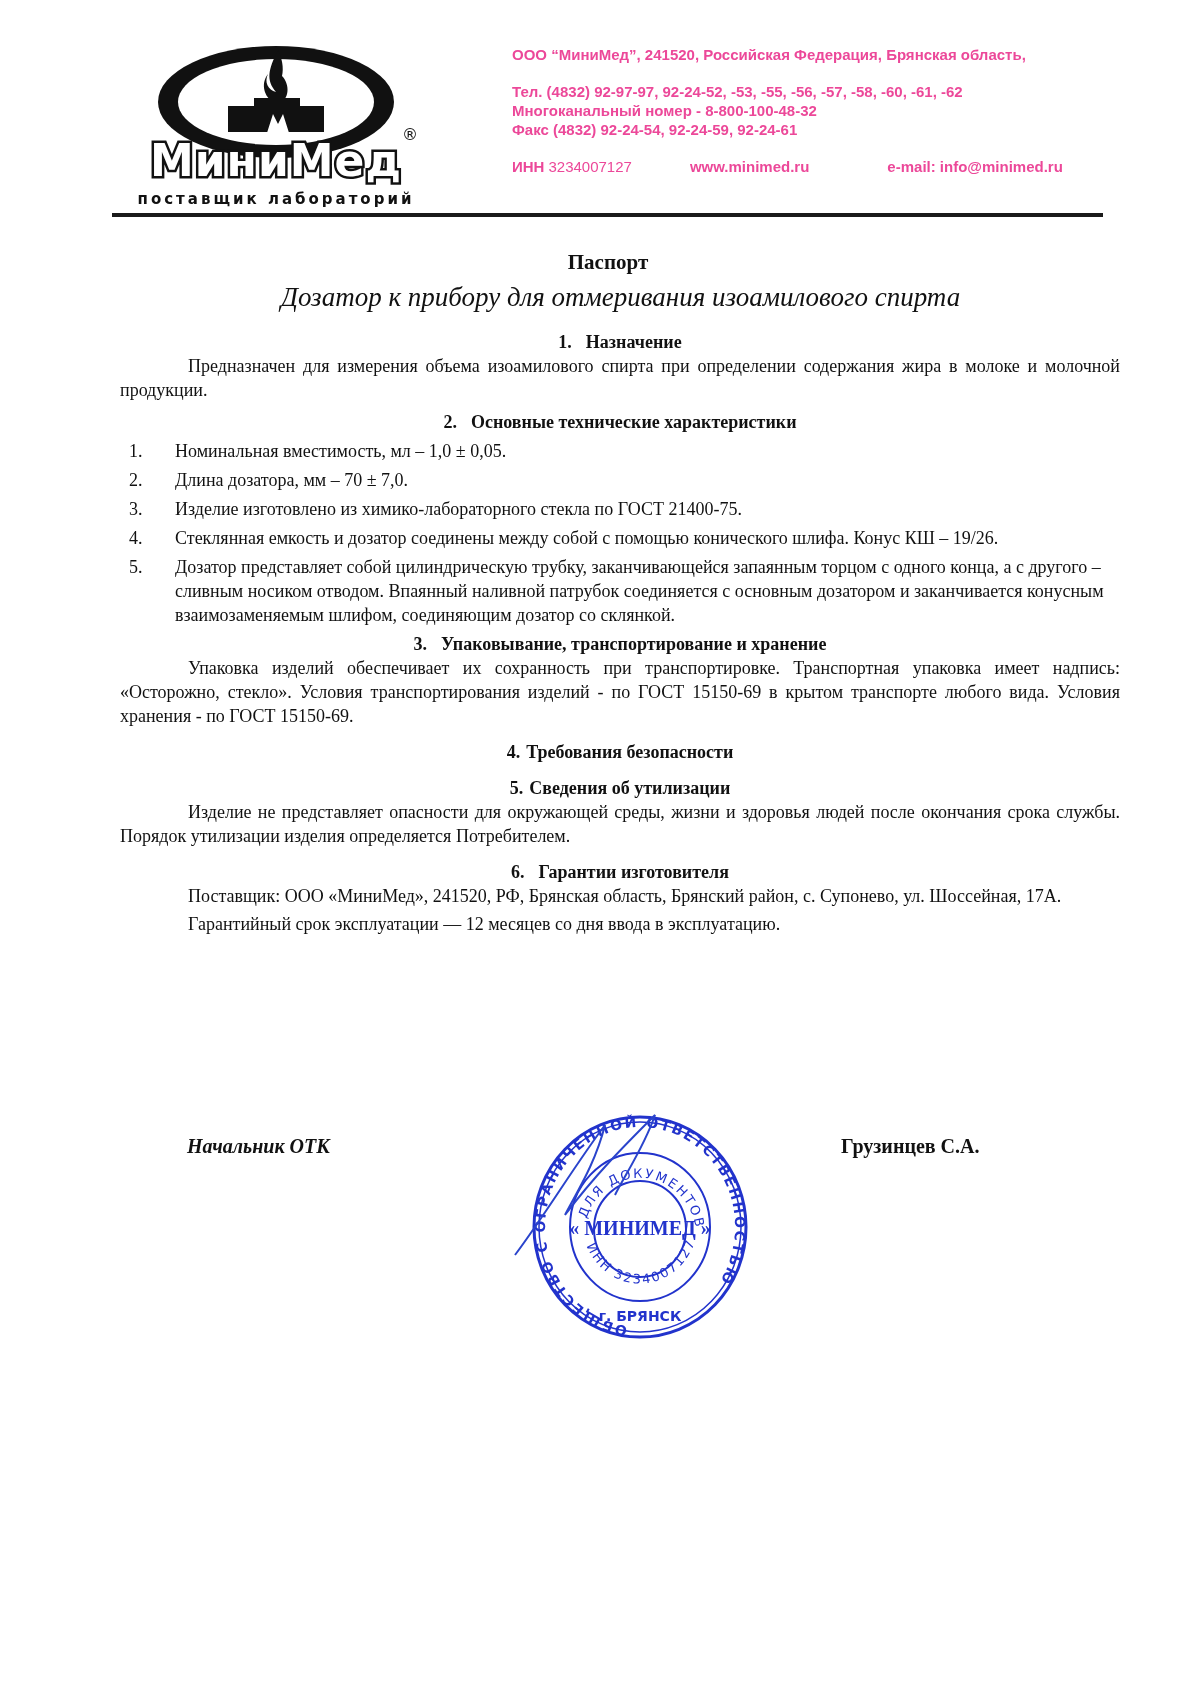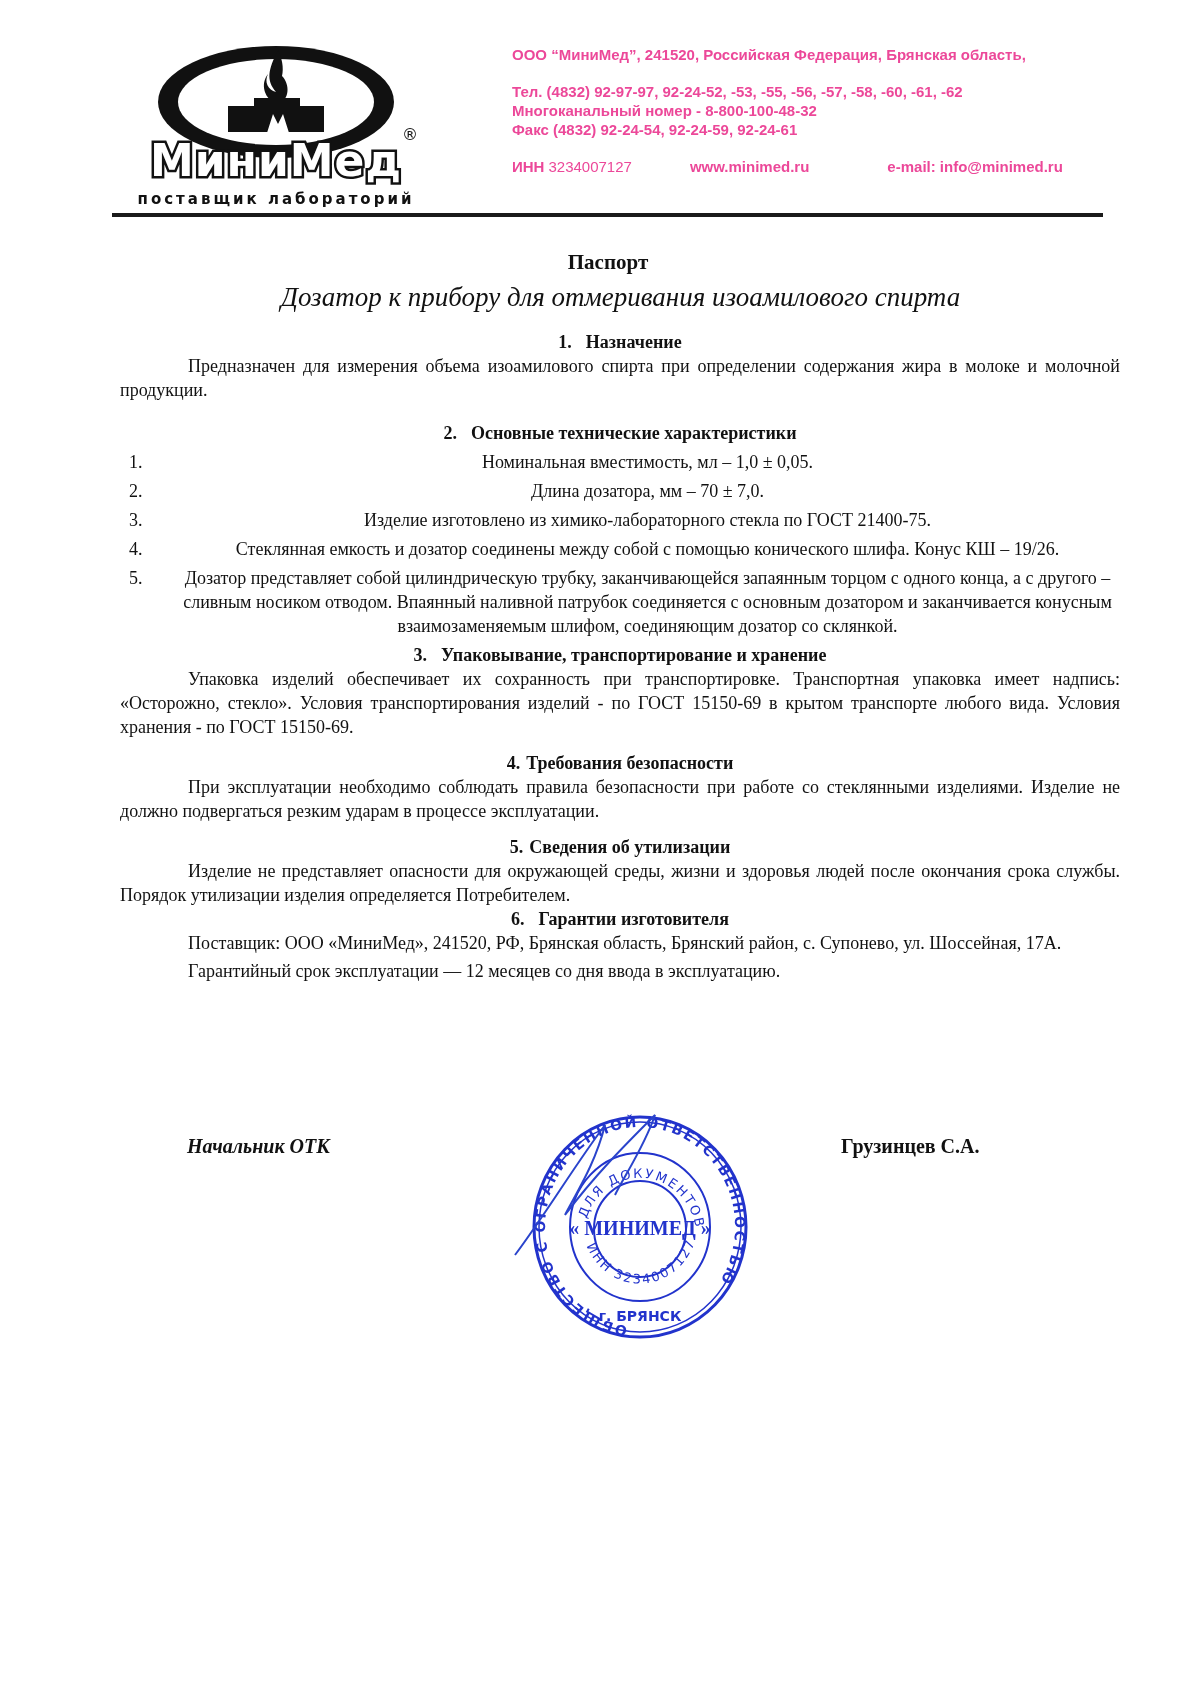--- a/index.html
+++ b/index.html
@@ -20,27 +20,27 @@
   .title { position:absolute; top:250px; left:8px; width:1200px; text-align:center; font-family:"Liberation Serif", serif; font-weight:bold; font-size:21px; }
   .subtitle { position:absolute; top:282px; left:0; width:1241px; text-align:center; font-family:"Liberation Serif", serif; font-style:italic; font-size:27px; }
   .content { position:absolute; left:120px; top:326px; width:1000px; font-family:"Liberation Serif", serif; font-size:18px; line-height:24px; }
   .sec-h { text-align:center; font-weight:bold; font-size:18px; margin:0; padding:0; }
   .sec-h .num { margin-right:14px; }
   .sec-h .num.tight { margin-right:6px; }
   .para { text-align:justify; text-indent:68px; margin:0; }
   .list { margin:0; padding:0; list-style:none; }
   .list li { display:flex; margin:0 0 5px 0; }
   .list li .n { width:46px; padding-left:9px; flex:none; }
-  .list li .t { flex:1; text-align:center;font-family:Liberation Serif, serif; }
+  .list li .t { flex:1; text-align:left;font-family:Liberation Serif, serif; }
   .s1 { margin-top:4px; }
-  .s2 { margin-top:19px; margin-bottom:5px; }
+  .s2 { margin-top:8px; margin-bottom:5px; }
   .s3 { margin-top:5px; }
   .s4 { margin-top:12px; }
   .s5 { margin-top:12px; }
-  .s6 { margin-top:0; }
+  .s6 { margin-top:12px; }
 
   
   .sig-left { position:absolute; left:187px; top:1135px; font-family:"Liberation Serif", serif; font-weight:bold; font-size:20px;font-style:italic; }
   .sig-right { position:absolute; left:841px; top:1135px; font-family:"Liberation Serif", serif; font-weight:bold; font-size:20px; }
   .stamp { position:absolute; left:505px; top:1105px; width:270px; height:240px; }
 </style>
 </head>
 <body>
 
 <div class="page">
@@ -114,21 +114,20 @@
     </ul>
 
     <div class="sec-h s3">
       <span class="num">3.</span><span>Упаковывание, транспортирование и хранение</span>
     </div>
     <p class="para">Упаковка изделий обеспечивает их сохранность при транспортировке. Транспортная упаковка имеет надпись: «Осторожно, стекло». Условия транспортирования изделий - по ГОСТ 15150-69 в крытом транспорте любого вида. Условия хранения - по ГОСТ 15150-69.</p>
 
     <div class="sec-h s4">
       <span class="num tight">4.</span><span>Требования безопасности</span>
     </div>
-    <p class="para">При эксплуатации необходимо соблюдать правила безопасности при работе со стеклянными изделиями. Изделие не должно подвергаться резким ударам в процессе эксплуатации.</p>
 
     <div class="sec-h s5">
       <span class="num tight">5.</span><span>Сведения об утилизации</span>
     </div>
     <p class="para">Изделие не представляет опасности для окружающей среды, жизни и здоровья людей после окончания срока службы. Порядок утилизации изделия определяется Потребителем.</p>
 
     <div class="sec-h s6">
       <span class="num">6.</span><span>Гарантии изготовителя</span>
     </div>
     <p class="para">Поставщик: ООО «МиниМед», 241520, РФ, Брянская область, Брянский район, с. Супонево, ул. Шоссейная, 17А.</p>

